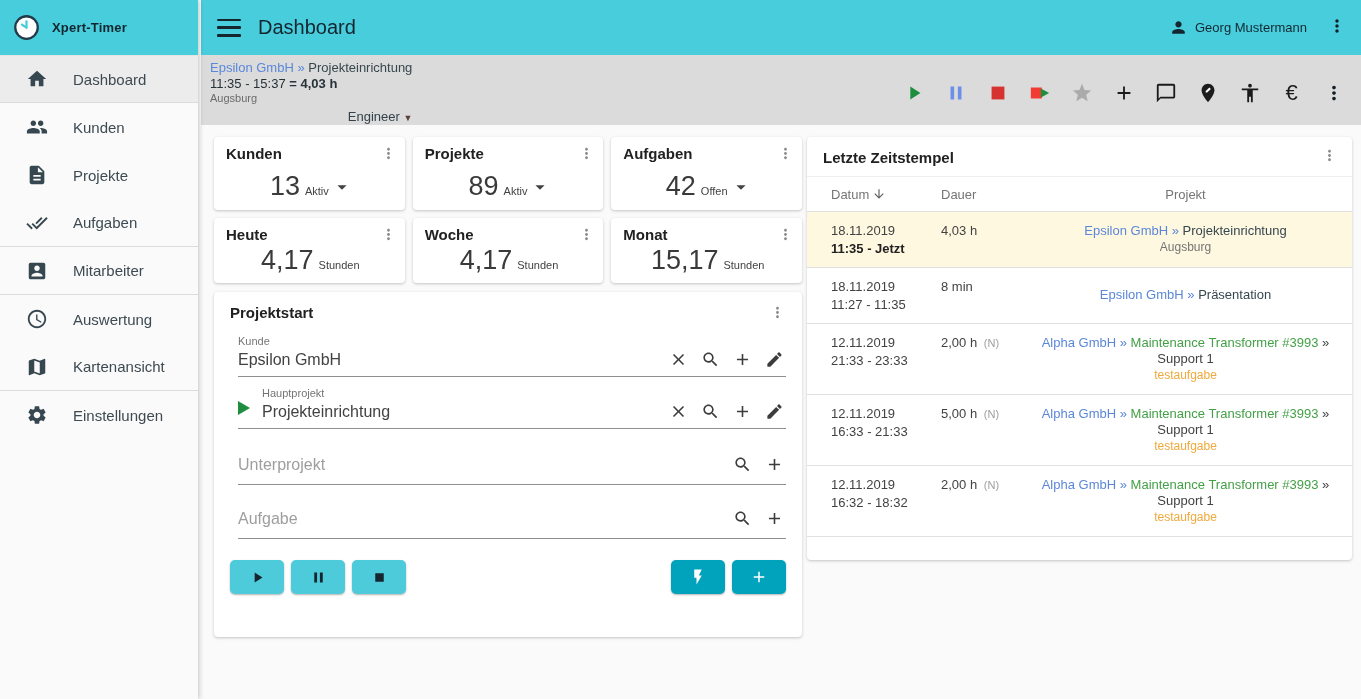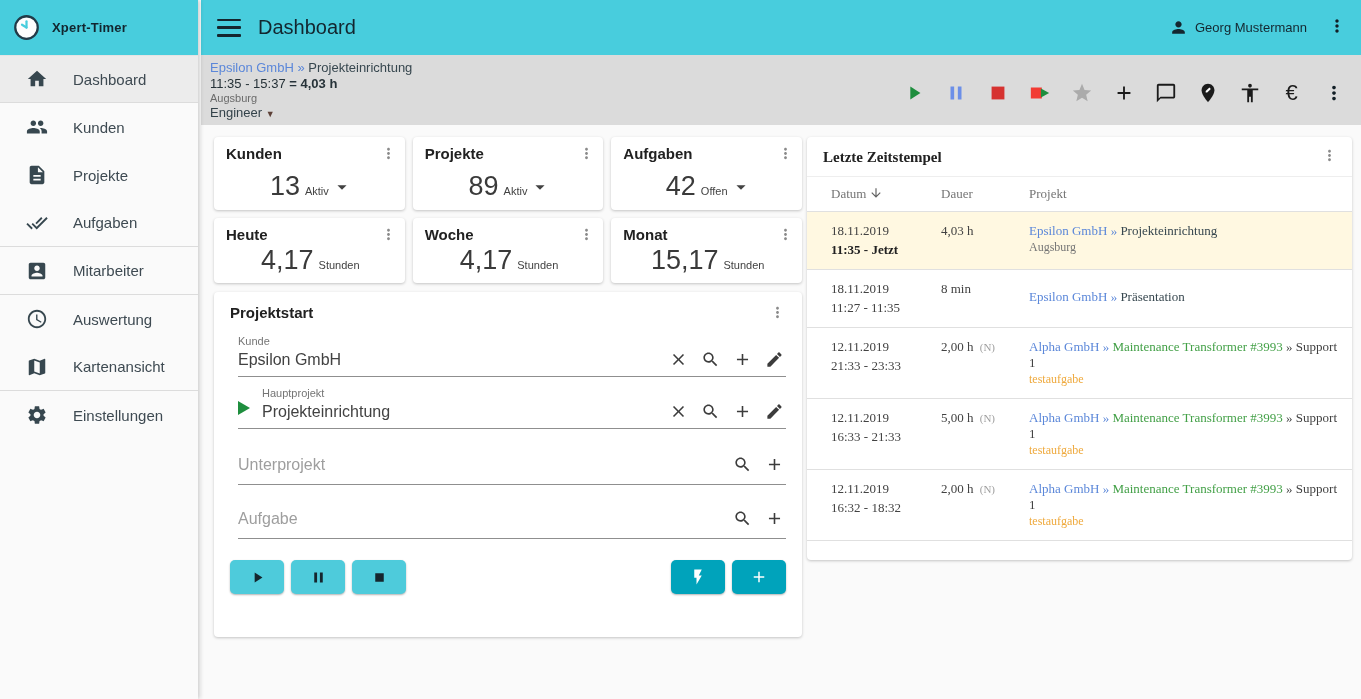--- a/index.html
+++ b/index.html
@@ -32,21 +32,21 @@
   .top-kebab { margin-left:20px; cursor:pointer; }
   .kebab-svg { width:20px; height:20px; fill:#121F26; }
 
   
   .subheader { height:70px; background:#DBDBDB; display:flex; padding:5px 16px 0 9px; flex:none; }
   .tracking-info { font-size:13px; line-height:15.5px; }
   .blue { color:#5B87D9; }
   .ti-line2 { color:#263238; }
   .ti-sum { font-weight:bold; }
   .ti-loc { font-size:11px; color:#6B6B6B; line-height:14px; }
-  .ti-role { font-size:13px; color:#33424A; line-height:15px; cursor:pointer; }
+  .ti-role { font-size:13px; color:#33424A; line-height:23px; cursor:pointer;text-align:right; }
   .ti-caret { font-size:9px; color:#5D4037; }
   .sub-toolbar { margin-left:auto; display:flex; align-items:center; gap:19px; }
   .tool-btn { width:23px; height:23px; cursor:pointer; display:flex; align-items:center; justify-content:center; }
   .tool-btn svg { width:22px; height:22px; }
   .euro-glyph { font-size:22px; color:#1B1B1B; line-height:22px; font-weight:400; }
 
   
   .content { flex:1; background:#FAFAFA; display:flex; padding:12px 9px 0 13px; overflow:hidden; }
   .col-left { width:588px; flex:none; }
   .col-right { flex:1; margin-left:5px; }
@@ -84,28 +84,28 @@
   .ps-buttons { display:flex; margin-top:21px; align-items:center; }
   .btn { width:54px; height:34px; border:none; border-radius:5px; cursor:pointer; display:flex; align-items:center; justify-content:center; box-shadow:0 1px 2px rgba(0,0,0,.3); }
   .btn + .btn { margin-left:7px; }
   .btn-light { background:#4ECBDB; }
   .btn-light svg { width:17px; height:17px; fill:#15262E; }
   .btn-dark { background:#00A3BB; }
   .btn-dark svg { width:18px; height:18px; fill:#fff; }
   .ps-spacer { flex:1; }
 
   
-  .ts-card { height:423px; display:flex; flex-direction:column; overflow:hidden;font-family:Liberation Serif, serif; }
+  .ts-card { height:423px; display:flex; flex-direction:column; overflow:hidden; }
   .ts-head { display:flex; align-items:center; padding:10px 14px 8px 16px; }
   .ts-title { font-size:15px; font-weight:bold; color:#212121; }
   .ts-colhead { display:flex; align-items:center; height:36px; border-top:1px solid #EEE; border-bottom:1px solid #E0E0E0; color:#757575; font-size:13px; padding-left:24px; }
   .ts-colhead .sort-icon svg { width:14px; height:14px; fill:#616161; vertical-align:-2px; margin-left:3px; }
   .c-date { width:110px; flex:none; }
   .c-dur { width:88px; flex:none; }
-  .c-proj { flex:1; padding-right:10px; }
+  .c-proj { flex:1; padding-right:10px;text-align:center; }
   .ts-row { display:flex; padding:11px 0 11px 24px; border-bottom:1px solid #E0E0E0; font-size:13px; color:#424242; cursor:pointer; }
   .ts-row.active { background:#FFF8E1; }
   .ts-time { margin-top:3px; }
   .ts-row.active .ts-time { font-weight:bold; color:#212121; }
   .ts-note { color:#9E9E9E; font-size:11px; margin-left:3px; }
   .ts-proj-line { line-height:16px; }
   .ts-meta { font-size:12px; margin-top:1px; line-height:15px; }
   .ts-footer { height:12px; }
 </style>
 </head>

